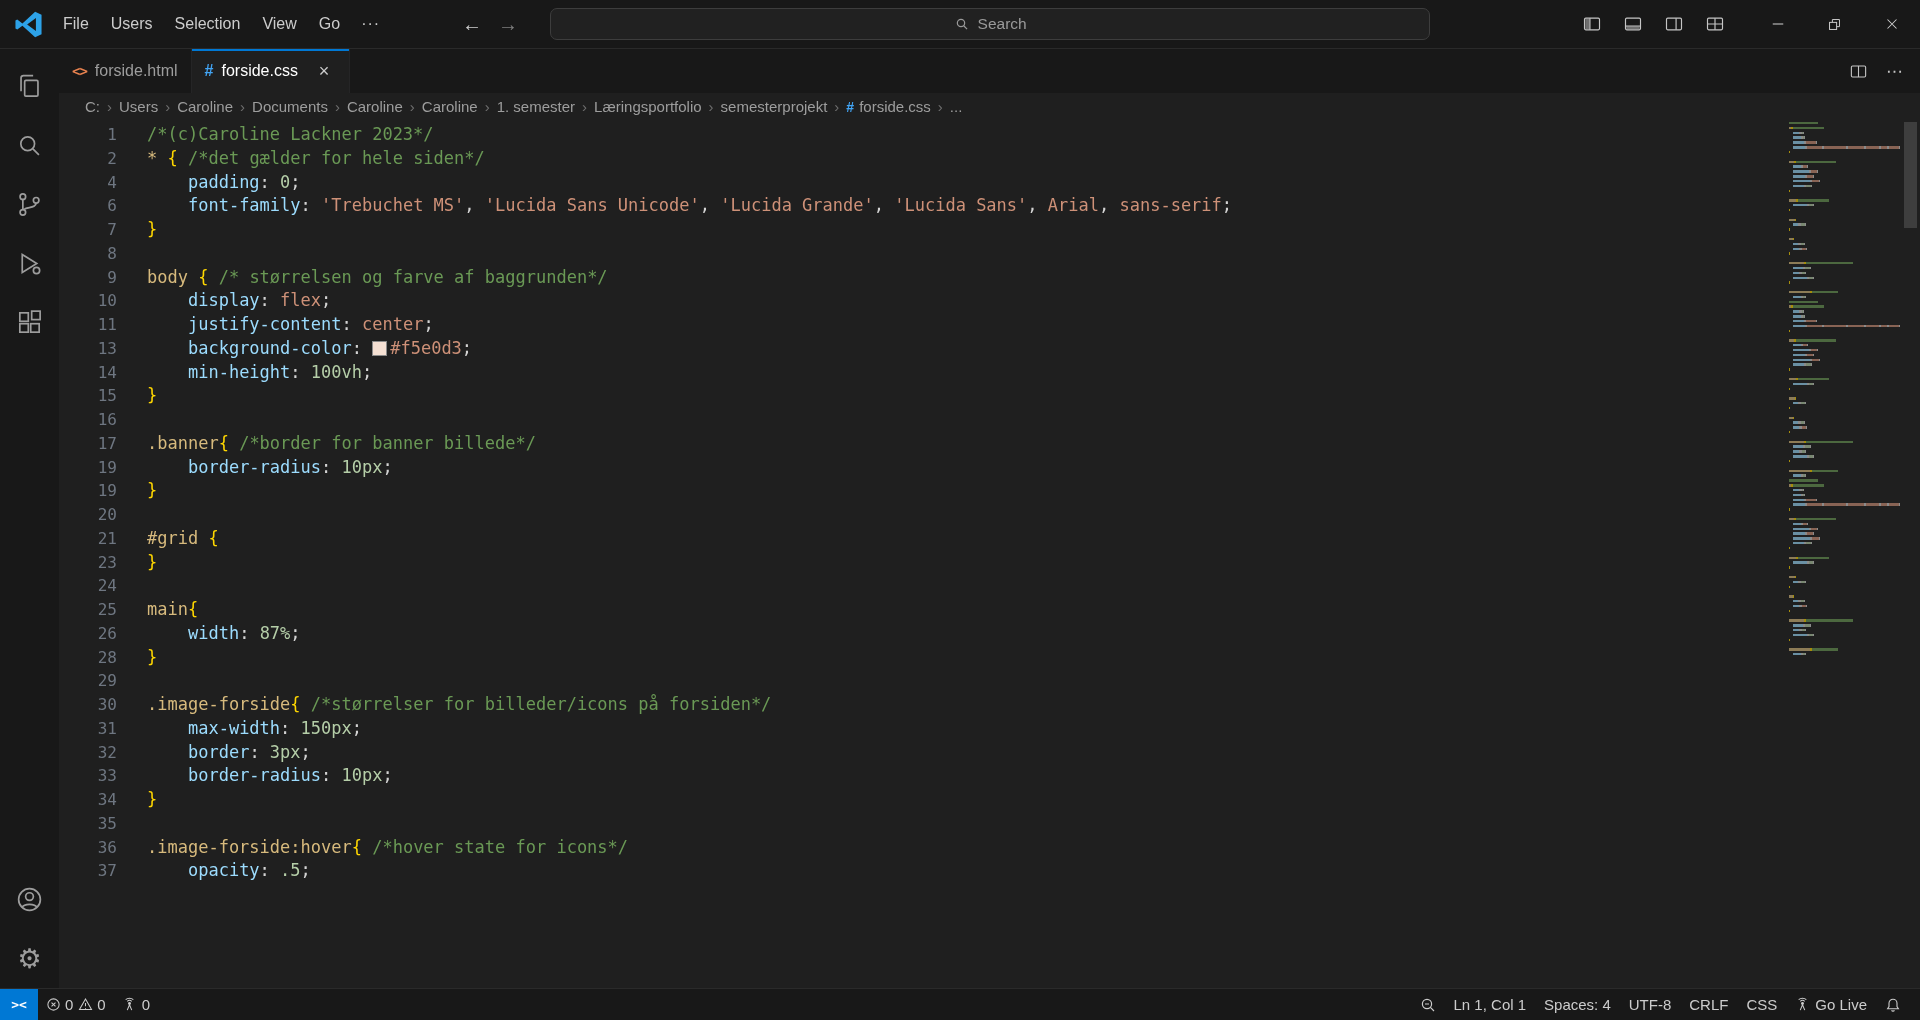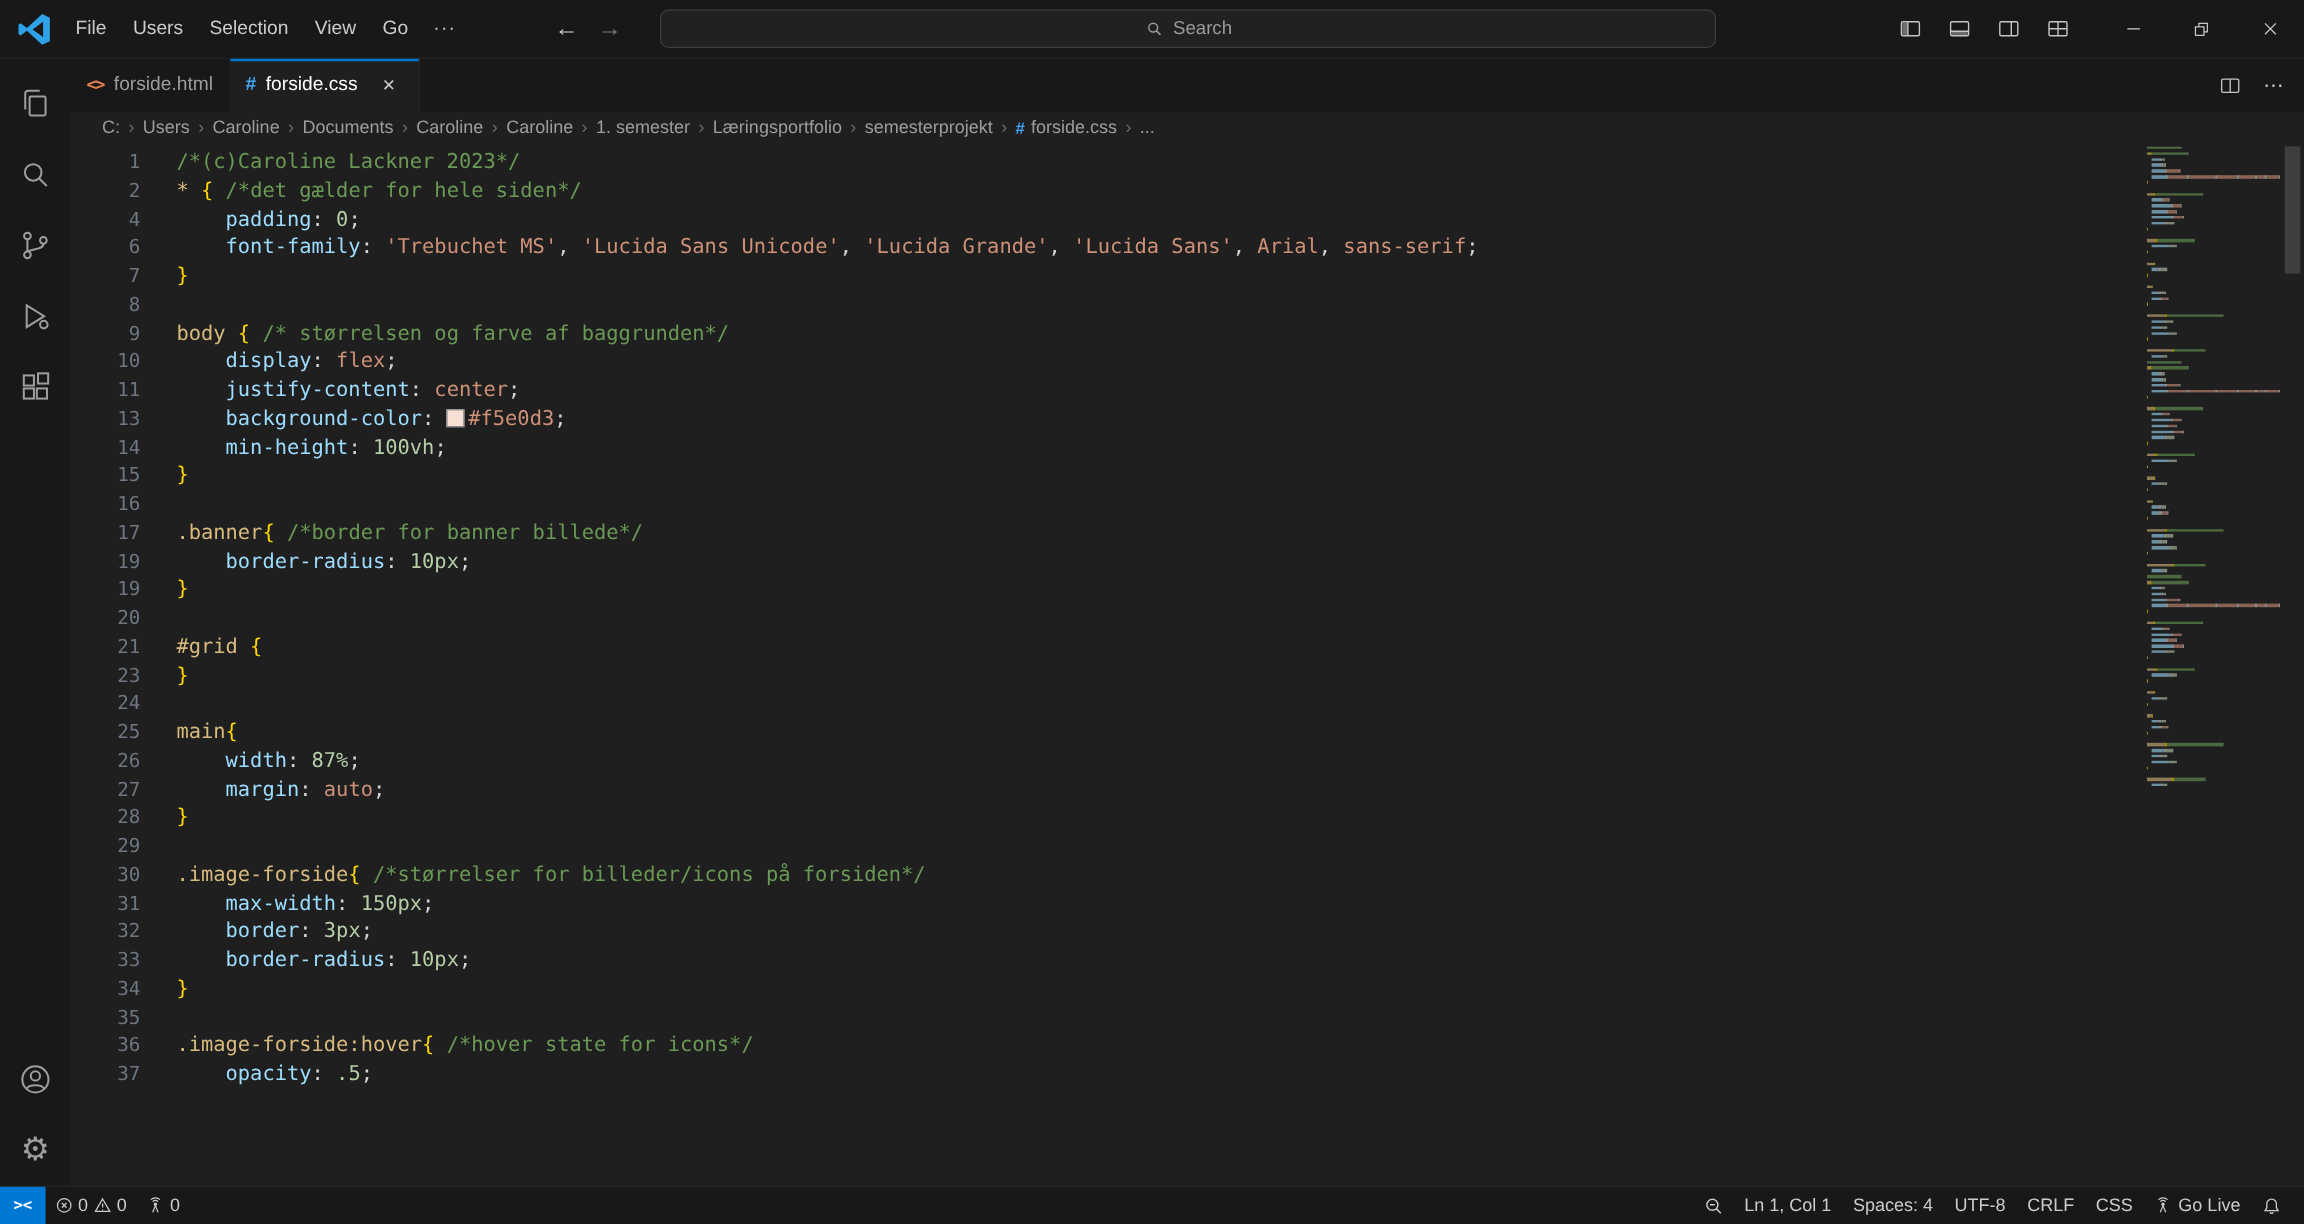--- a/index.html
+++ b/index.html
@@ -303,21 +303,20 @@
             <div class="cl"><span class="ln">16</span><span class="ct"></span></div>
             <div class="cl"><span class="ln">17</span><span class="ct"><span class="tk-s">.banner</span><span class="tk-b">{ </span><span class="tk-c">/*border for banner billede*/</span></span></div>
             <div class="cl"><span class="ln">19</span><span class="ct"><span class="tk-u">    </span><span class="tk-p">border-radius</span><span class="tk-u">: </span><span class="tk-n">10px</span><span class="tk-u">;</span></span></div>
             <div class="cl"><span class="ln">19</span><span class="ct"><span class="tk-b">}</span></span></div>
             <div class="cl"><span class="ln">20</span><span class="ct"></span></div>
             <div class="cl"><span class="ln">21</span><span class="ct"><span class="tk-s">#grid </span><span class="tk-b">{</span></span></div>
             <div class="cl"><span class="ln">23</span><span class="ct"><span class="tk-b">}</span></span></div>
             <div class="cl"><span class="ln">24</span><span class="ct"></span></div>
             <div class="cl"><span class="ln">25</span><span class="ct"><span class="tk-s">main</span><span class="tk-b">{</span></span></div>
             <div class="cl"><span class="ln">26</span><span class="ct"><span class="tk-u">    </span><span class="tk-p">width</span><span class="tk-u">: </span><span class="tk-n">87%</span><span class="tk-u">;</span></span></div>
-            <div class="cl"><span class="ln">27</span><span class="ct"><span class="tk-u">    </span><span class="tk-p">margin</span><span class="tk-u">: </span><span class="tk-v">auto</span><span class="tk-u">;</span></span></div>
             <div class="cl"><span class="ln">28</span><span class="ct"><span class="tk-b">}</span></span></div>
             <div class="cl"><span class="ln">29</span><span class="ct"></span></div>
             <div class="cl"><span class="ln">30</span><span class="ct"><span class="tk-s">.image-forside</span><span class="tk-b">{ </span><span class="tk-c">/*størrelser for billeder/icons på forsiden*/</span></span></div>
             <div class="cl"><span class="ln">31</span><span class="ct"><span class="tk-u">    </span><span class="tk-p">max-width</span><span class="tk-u">: </span><span class="tk-n">150px</span><span class="tk-u">;</span></span></div>
             <div class="cl"><span class="ln">32</span><span class="ct"><span class="tk-u">    </span><span class="tk-p">border</span><span class="tk-u">: </span><span class="tk-n">3px</span><span class="tk-u">;</span></span></div>
             <div class="cl"><span class="ln">33</span><span class="ct"><span class="tk-u">    </span><span class="tk-p">border-radius</span><span class="tk-u">: </span><span class="tk-n">10px</span><span class="tk-u">;</span></span></div>
             <div class="cl"><span class="ln">34</span><span class="ct"><span class="tk-b">}</span></span></div>
             <div class="cl"><span class="ln">35</span><span class="ct"></span></div>
             <div class="cl"><span class="ln">36</span><span class="ct"><span class="tk-s">.image-forside:hover</span><span class="tk-b">{ </span><span class="tk-c">/*hover state for icons*/</span></span></div>
             <div class="cl"><span class="ln">37</span><span class="ct"><span class="tk-u">    </span><span class="tk-p">opacity</span><span class="tk-u">: </span><span class="tk-n">.5</span><span class="tk-u">;</span></span></div>

